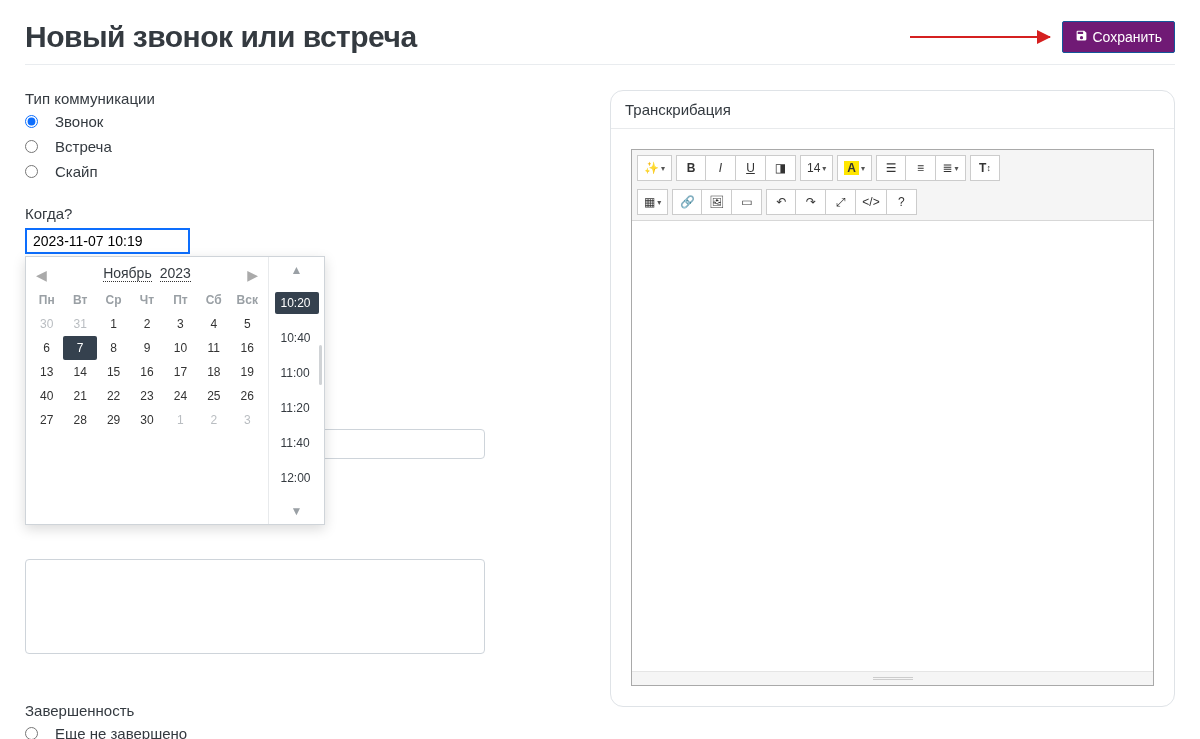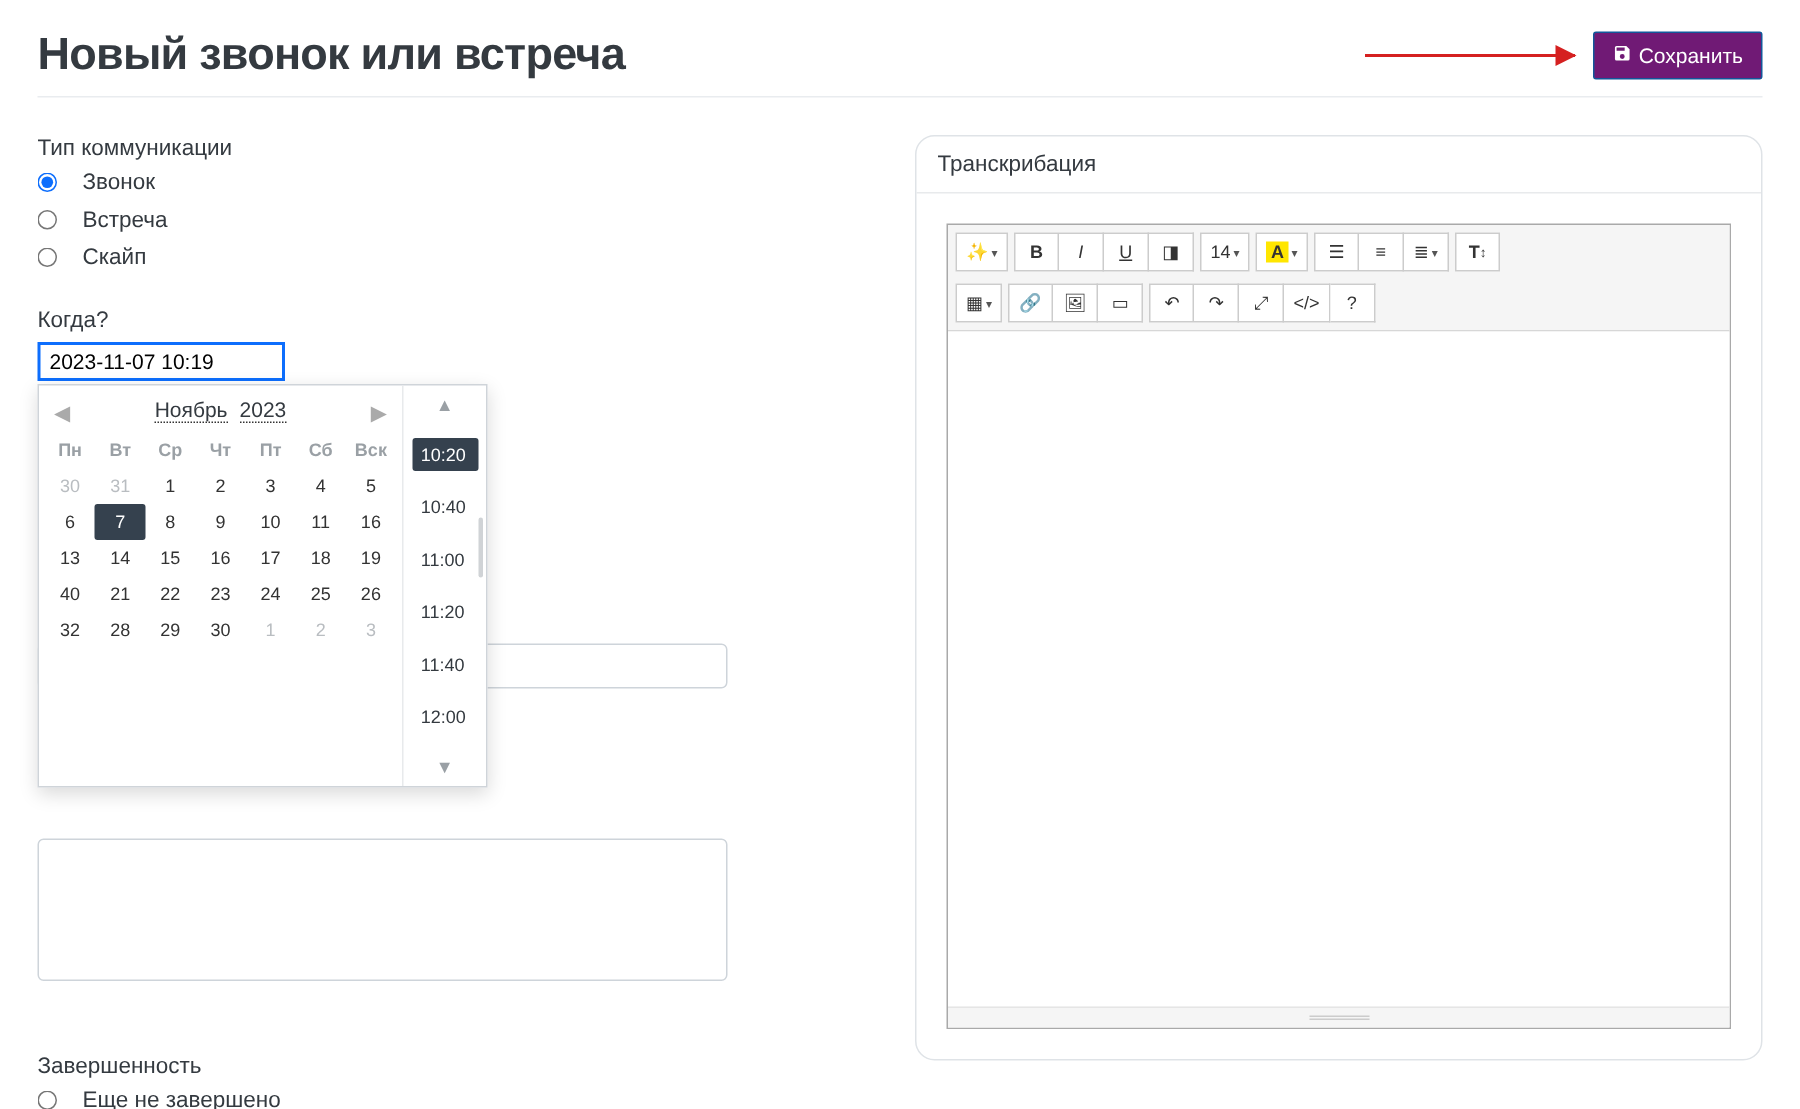--- a/index.html
+++ b/index.html
@@ -264,21 +264,21 @@
                     <tr>
                       <td>40</td>
                       <td>21</td>
                       <td>22</td>
                       <td>23</td>
                       <td>24</td>
                       <td>25</td>
                       <td>26</td>
                     </tr>
                     <tr>
-                      <td>32</td>
+                      <td>27</td>
                       <td>28</td>
                       <td>29</td>
                       <td>30</td>
                       <td class="dim">1</td>
                       <td class="dim">2</td>
                       <td class="dim">3</td>
                     </tr>
                   </tbody>
               </table>
             </div>

